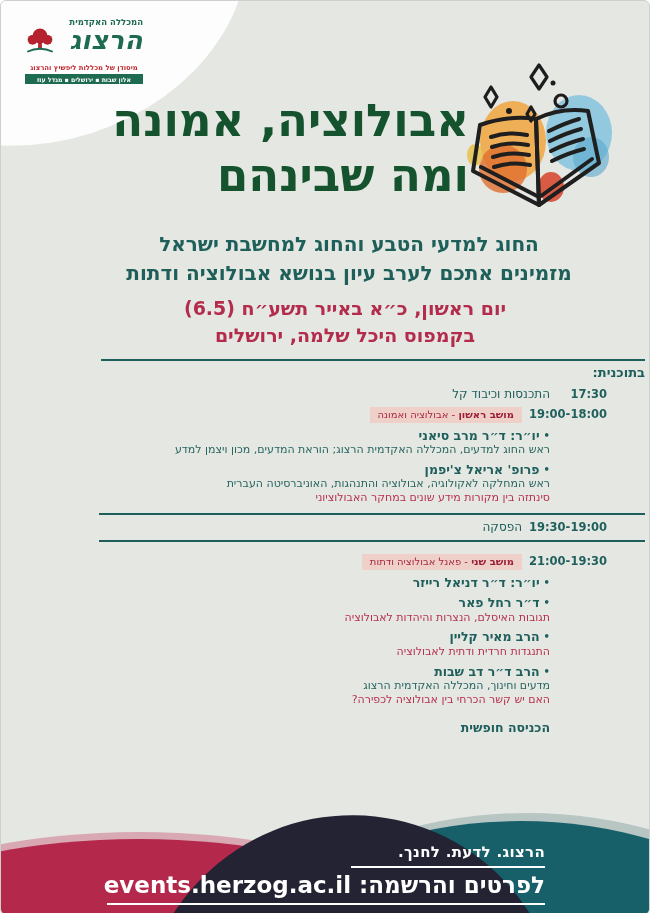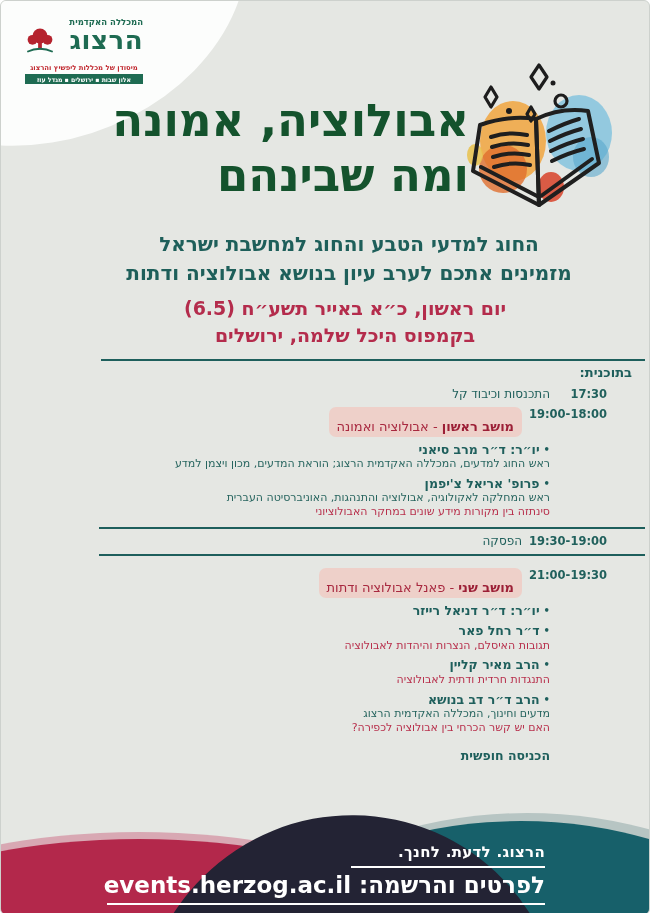--- a/index.html
+++ b/index.html
@@ -4,37 +4,37 @@
 <style>
   body{margin:0;background:#ffffff;display:flex;justify-content:center;font-family:"DejaVu Sans",sans-serif;}
   .poster{position:relative;width:650px;height:913px;background:#e5e7e3;overflow:hidden;direction:rtl;
           border:1px solid #cdd1cd;border-radius:6px;font-family:"DejaVu Sans",sans-serif;}
   
   .swoosh{position:absolute;left:-170px;top:-190px;width:420px;height:330px;background:#fcfdfc;border-radius:50%;transform:rotate(-18deg);}
   
   .logo{position:absolute;left:24px;top:16px;width:118px;z-index:3;text-align:right;}
   .logo .tree{position:absolute;left:0;top:9px;width:30px;height:29px;}
   .logo .l1{font-size:8.5px;font-weight:bold;color:#1e6b52;padding-left:30px;}
-  .logo .l2{font-size:26px;font-weight:bold;color:#1e6b52;line-height:26px;padding-left:30px;letter-spacing:.5px;}
+  .logo .l2{font-size:26px;font-weight:bold;color:#1e6b52;line-height:26px;padding-left:30px;letter-spacing:.5px;font-style:italic;}
   .logo .l3{font-size:6.9px;font-weight:bold;color:#c0272e;margin-top:11px;text-align:center;}
   .logo .l4{font-size:6.2px;font-weight:bold;color:#fff;background:#1e6b52;margin-top:2px;text-align:center;padding:1.5px 2px;}
   
   .book{position:absolute;right:6px;top:56px;width:182px;height:168px;z-index:2;}
   
   .title{position:absolute;top:92px;right:180px;color:#14532d;font-weight:bold;font-size:45px;line-height:55px;text-align:right;z-index:2;}
   .intro{position:absolute;top:229px;left:58px;right:10px;text-align:center;color:#1e5f5a;font-weight:bold;font-size:20px;line-height:29px;}
   .when{position:absolute;top:294px;left:50px;right:10px;text-align:center;color:#b42c4c;font-weight:bold;font-size:19px;line-height:27px;}
   
   .sep1{position:absolute;top:358px;left:100px;right:4px;border-top:2px solid #1e5f5c;}
-  .prog-heading{position:absolute;top:364px;right:17px;font-size:13px;font-weight:bold;color:#1e5f5c;}
+  .prog-heading{position:absolute;top:364px;right:4px;font-size:13px;font-weight:bold;color:#1e5f5c;}
   .program{position:absolute;top:386px;right:4px;width:546px;color:#20605c;}
   .row{display:flex;gap:7px;padding-right:38px;align-items:flex-start;margin-bottom:3px;}
   .time{flex:0 0 50px;font-weight:bold;font-size:11.5px;white-space:nowrap;}
   .rlabel{font-size:12px;}
-  .pill{background:#eed0c9;color:#a8283f;font-size:13px;padding:12px 8px 3px;border-radius:7px;}
+  .pill{background:#eed0c9;color:#a8283f;font-size:10px;padding:2px 8px 3px;}
   .pill b{color:#9c1f36;}
   .srow{margin-top:6px;}
   .speakers{margin:4px 95px 0 0;}
   .sp{margin-top:5px;}
   .sp-name{font-weight:bold;font-size:12.5px;color:#1e5f5c;line-height:15px;}
   .blt{margin-left:4px;font-size:10px;vertical-align:1px;}
   .sp-desc{font-size:11px;line-height:13.5px;color:#27655f;}
   .sp-talk{font-size:11px;line-height:13.5px;color:#b8314d;margin-top:1px;}
   .break-row{margin-top:8px;border-top:2px solid #1e5f5c;border-bottom:2px solid #1e5f5c;padding:5px 38px 6px 0;display:flex;gap:7px;}
   .free{margin:13px 95px 0 0;font-weight:bold;font-size:12.5px;color:#1e5f5c;}
@@ -162,21 +162,21 @@
       </div>
       <div class="sp">
         <div class="sp-name"><span class="blt">•</span><span>ד״ר רחל פאר</span></div>
         <div class="sp-talk">תגובות האיסלם, הנצרות והיהדות לאבולוציה</div>
       </div>
       <div class="sp">
         <div class="sp-name"><span class="blt">•</span><span>הרב מאיר קליין</span></div>
         <div class="sp-talk">התנגדות חרדית ודתית לאבולוציה</div>
       </div>
       <div class="sp">
-        <div class="sp-name"><span class="blt">•</span><span>הרב ד״ר דב בנושא</span></div>
+        <div class="sp-name"><span class="blt">•</span><span>הרב ד״ר דב שבות</span></div>
         <div class="sp-desc">מדעים וחינוך, המכללה האקדמית הרצוג</div>
         <div class="sp-talk">האם יש קשר הכרחי בין אבולוציה לכפירה?</div>
       </div>
     </div>
 
     <div class="free">הכניסה חופשית</div>
   </div>
 
   <div class="sh cr-light"></div>
   <div class="sh cr"></div>

